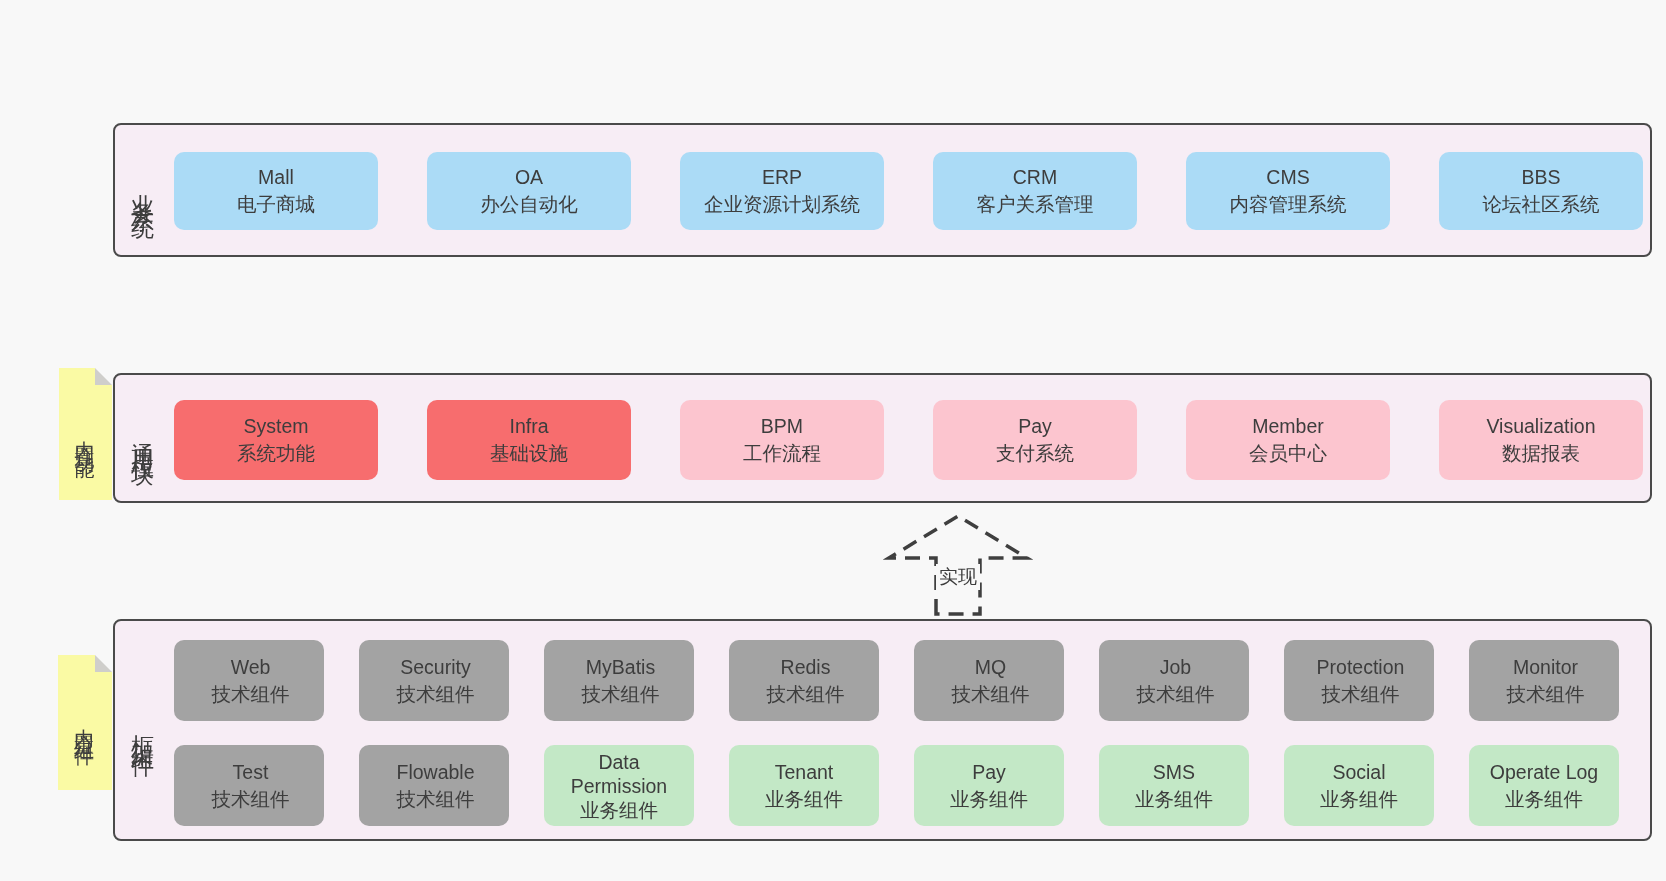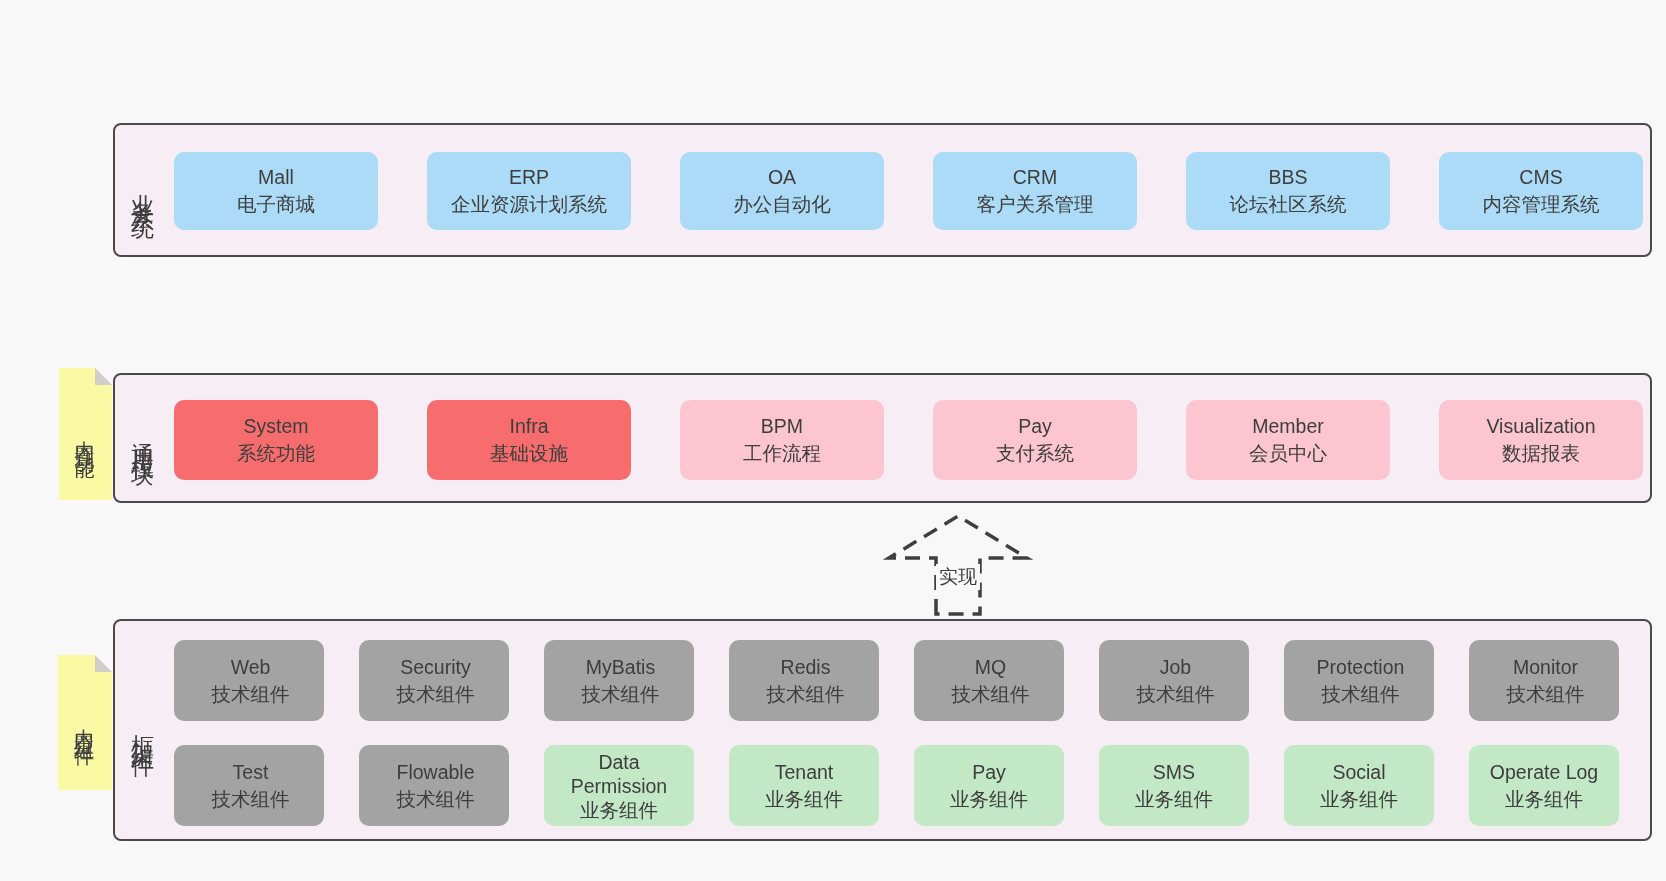--- a/index.html
+++ b/index.html
@@ -110,38 +110,38 @@
 <div id="stage">
 
   <div class="container" style="left:93px; top:123px; width:1539px; height:134px;">
     <div class="vlabel">业务系统</div>
     <div class="boxrow" style="left:59px; top:27px; gap:49px;">
       <div class="box blue w204">
         <div>Mall</div>
         <div>电子商城</div>
       </div>
       <div class="box blue w204">
+        <div>OA</div>
+        <div>办公自动化</div>
+      </div>
+      <div class="box blue w204">
         <div>ERP</div>
         <div>企业资源计划系统</div>
       </div>
       <div class="box blue w204">
-        <div>OA</div>
-        <div>办公自动化</div>
-      </div>
-      <div class="box blue w204">
         <div>CRM</div>
         <div>客户关系管理</div>
       </div>
       <div class="box blue w204">
+        <div>CMS</div>
+        <div>内容管理系统</div>
+      </div>
+      <div class="box blue w204">
         <div>BBS</div>
         <div>论坛社区系统</div>
-      </div>
-      <div class="box blue w204">
-        <div>CMS</div>
-        <div>内容管理系统</div>
       </div>
     </div>
   </div>
 
 
   <div class="sticky" style="left:39px; top:368px; width:53px; height:132px;">
     <div class="fold"></div>
     <div class="note-text">内置功能</div>
   </div>
   <div class="container" style="left:93px; top:373px; width:1539px; height:130px;">

